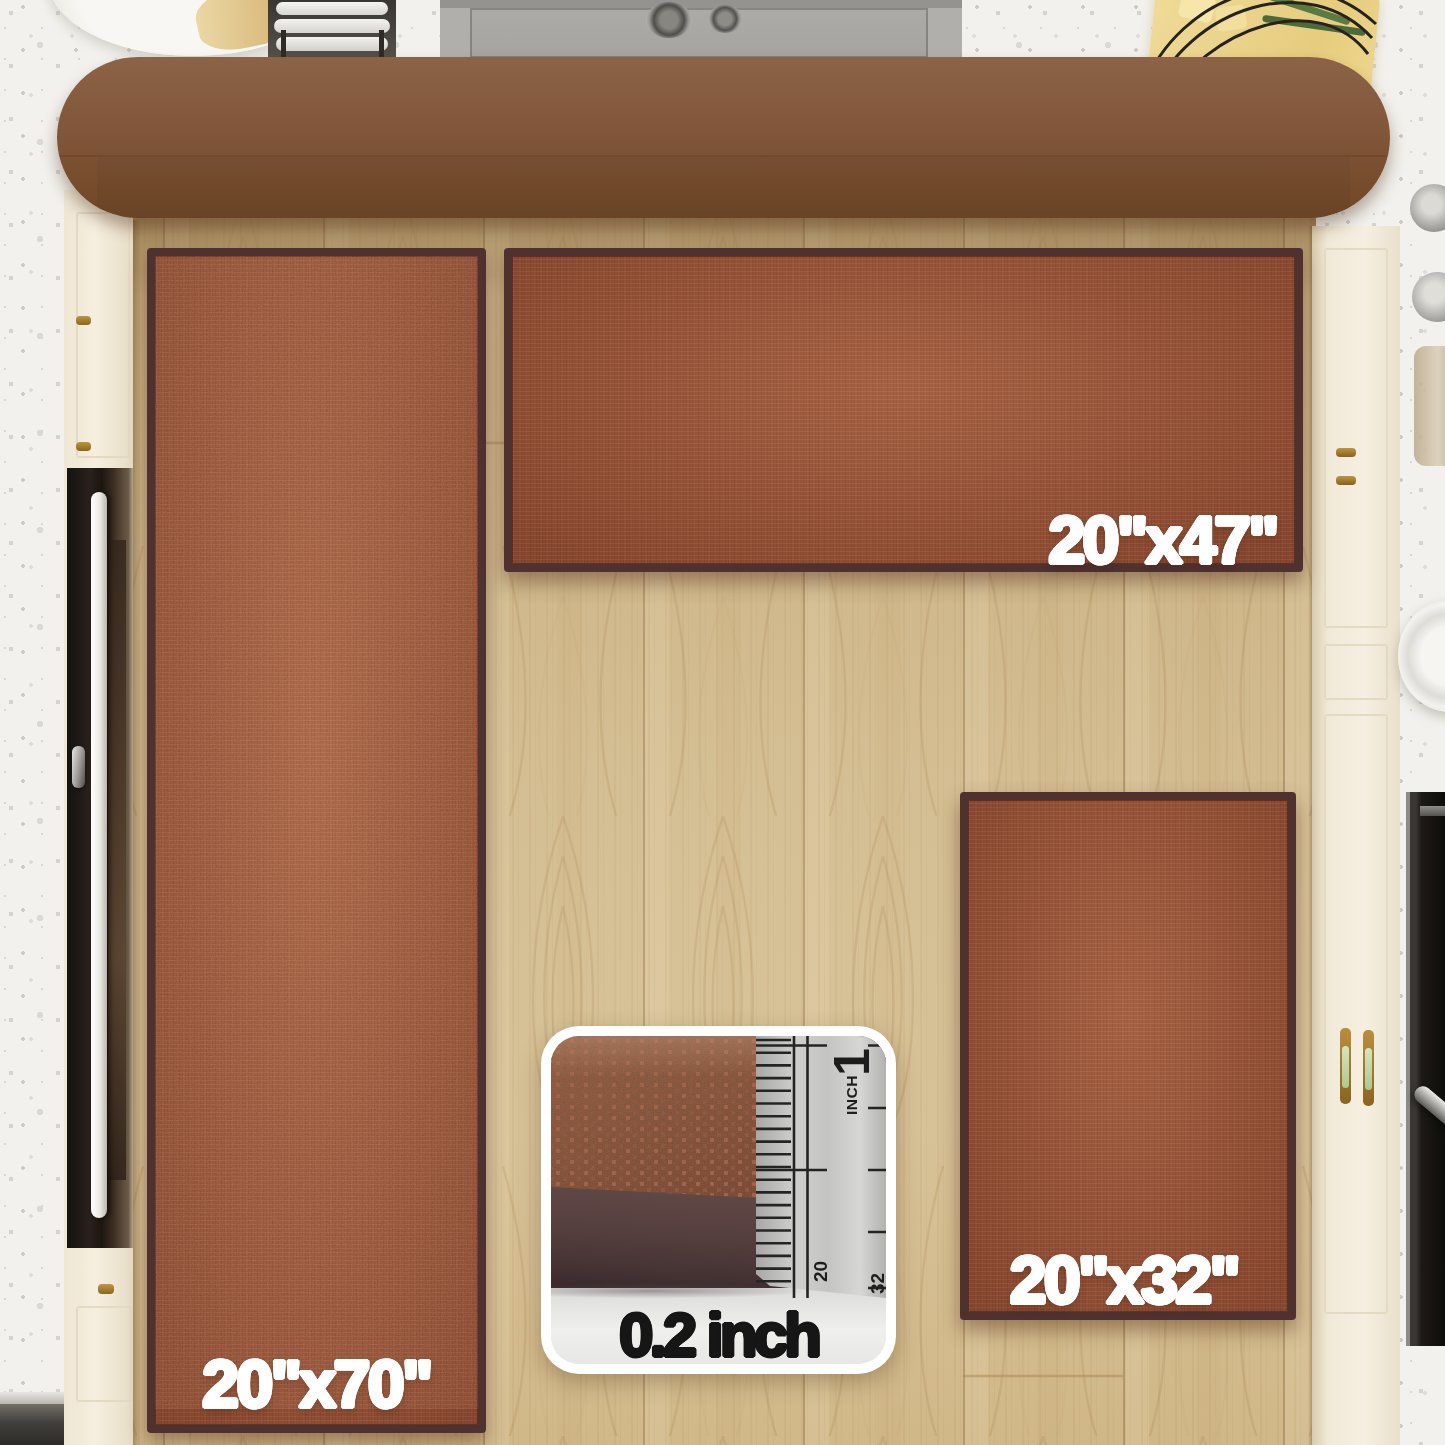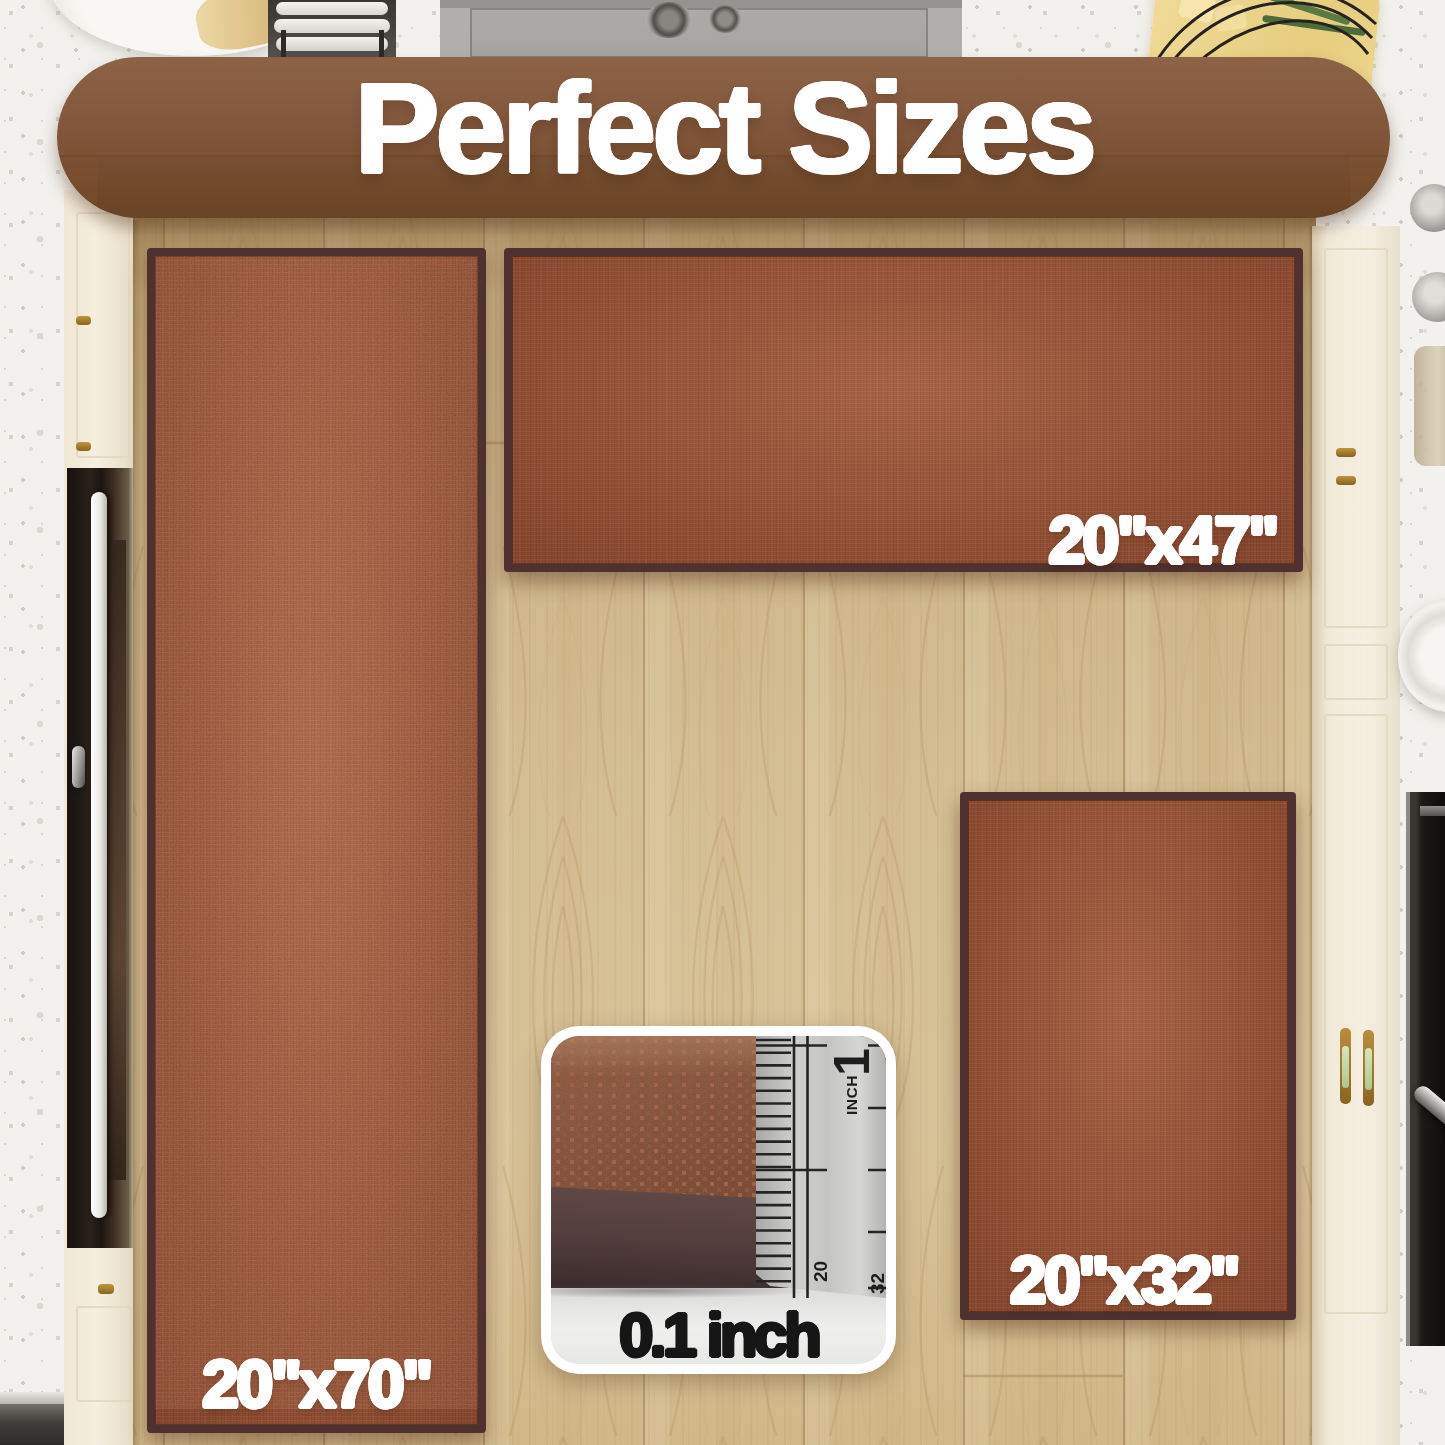--- a/index.html
+++ b/index.html
@@ -276,27 +276,26 @@
 
   <svg class="abs" style="left:205px;top:0;" width="130" height="262" viewBox="0 0 130 262">
     <g fill="#1d1d1d" font-family="Liberation Sans, sans-serif" font-weight="bold">
       <text transform="translate(113 40) rotate(-90)" font-size="50">1</text>
       <text transform="translate(101 79) rotate(-90)" font-size="15.5" letter-spacing="0.5">INCH</text>
       <text transform="translate(71 246) rotate(-90)" font-size="19">20</text>
       <text transform="translate(128 258) rotate(-90)" font-size="19">32</text>
     </g>
   </svg>
 
-  <div class="abs t03" style="left:0;top:268px;width:335px;text-align:center;">0.1 inch</div>
+  <div class="abs t03" style="left:0;top:268px;width:335px;text-align:center;">0.2 inch</div>
 </div>
 
 <div class="abs" style="left:57px;top:57px;width:1333px;height:161px;border-radius:81px;
   background:linear-gradient(180deg,#8d6348 0%,#81563b 45%,#764c2c 80%,#6e4728 100%);
   box-shadow:0 10px 16px rgba(70,40,18,.38);"></div>
 
 <div class="abs" style="left:57px;top:57px;width:1333px;height:161px;border-radius:81px;overflow:hidden;">
   <div class="abs" style="left:0;top:98px;width:1333px;height:2px;background:rgba(45,25,10,.13);"></div>
   <div class="abs" style="left:40px;top:100px;width:1253px;height:61px;background:linear-gradient(180deg,rgba(0,0,0,.04),rgba(0,0,0,.05));"></div>
 </div>
 
-<div class="abs head" style="left:57px;top:64px;width:1333px;text-align:center;">Perfect Sizes</div>
 
 </div>
 
 </body></html>

